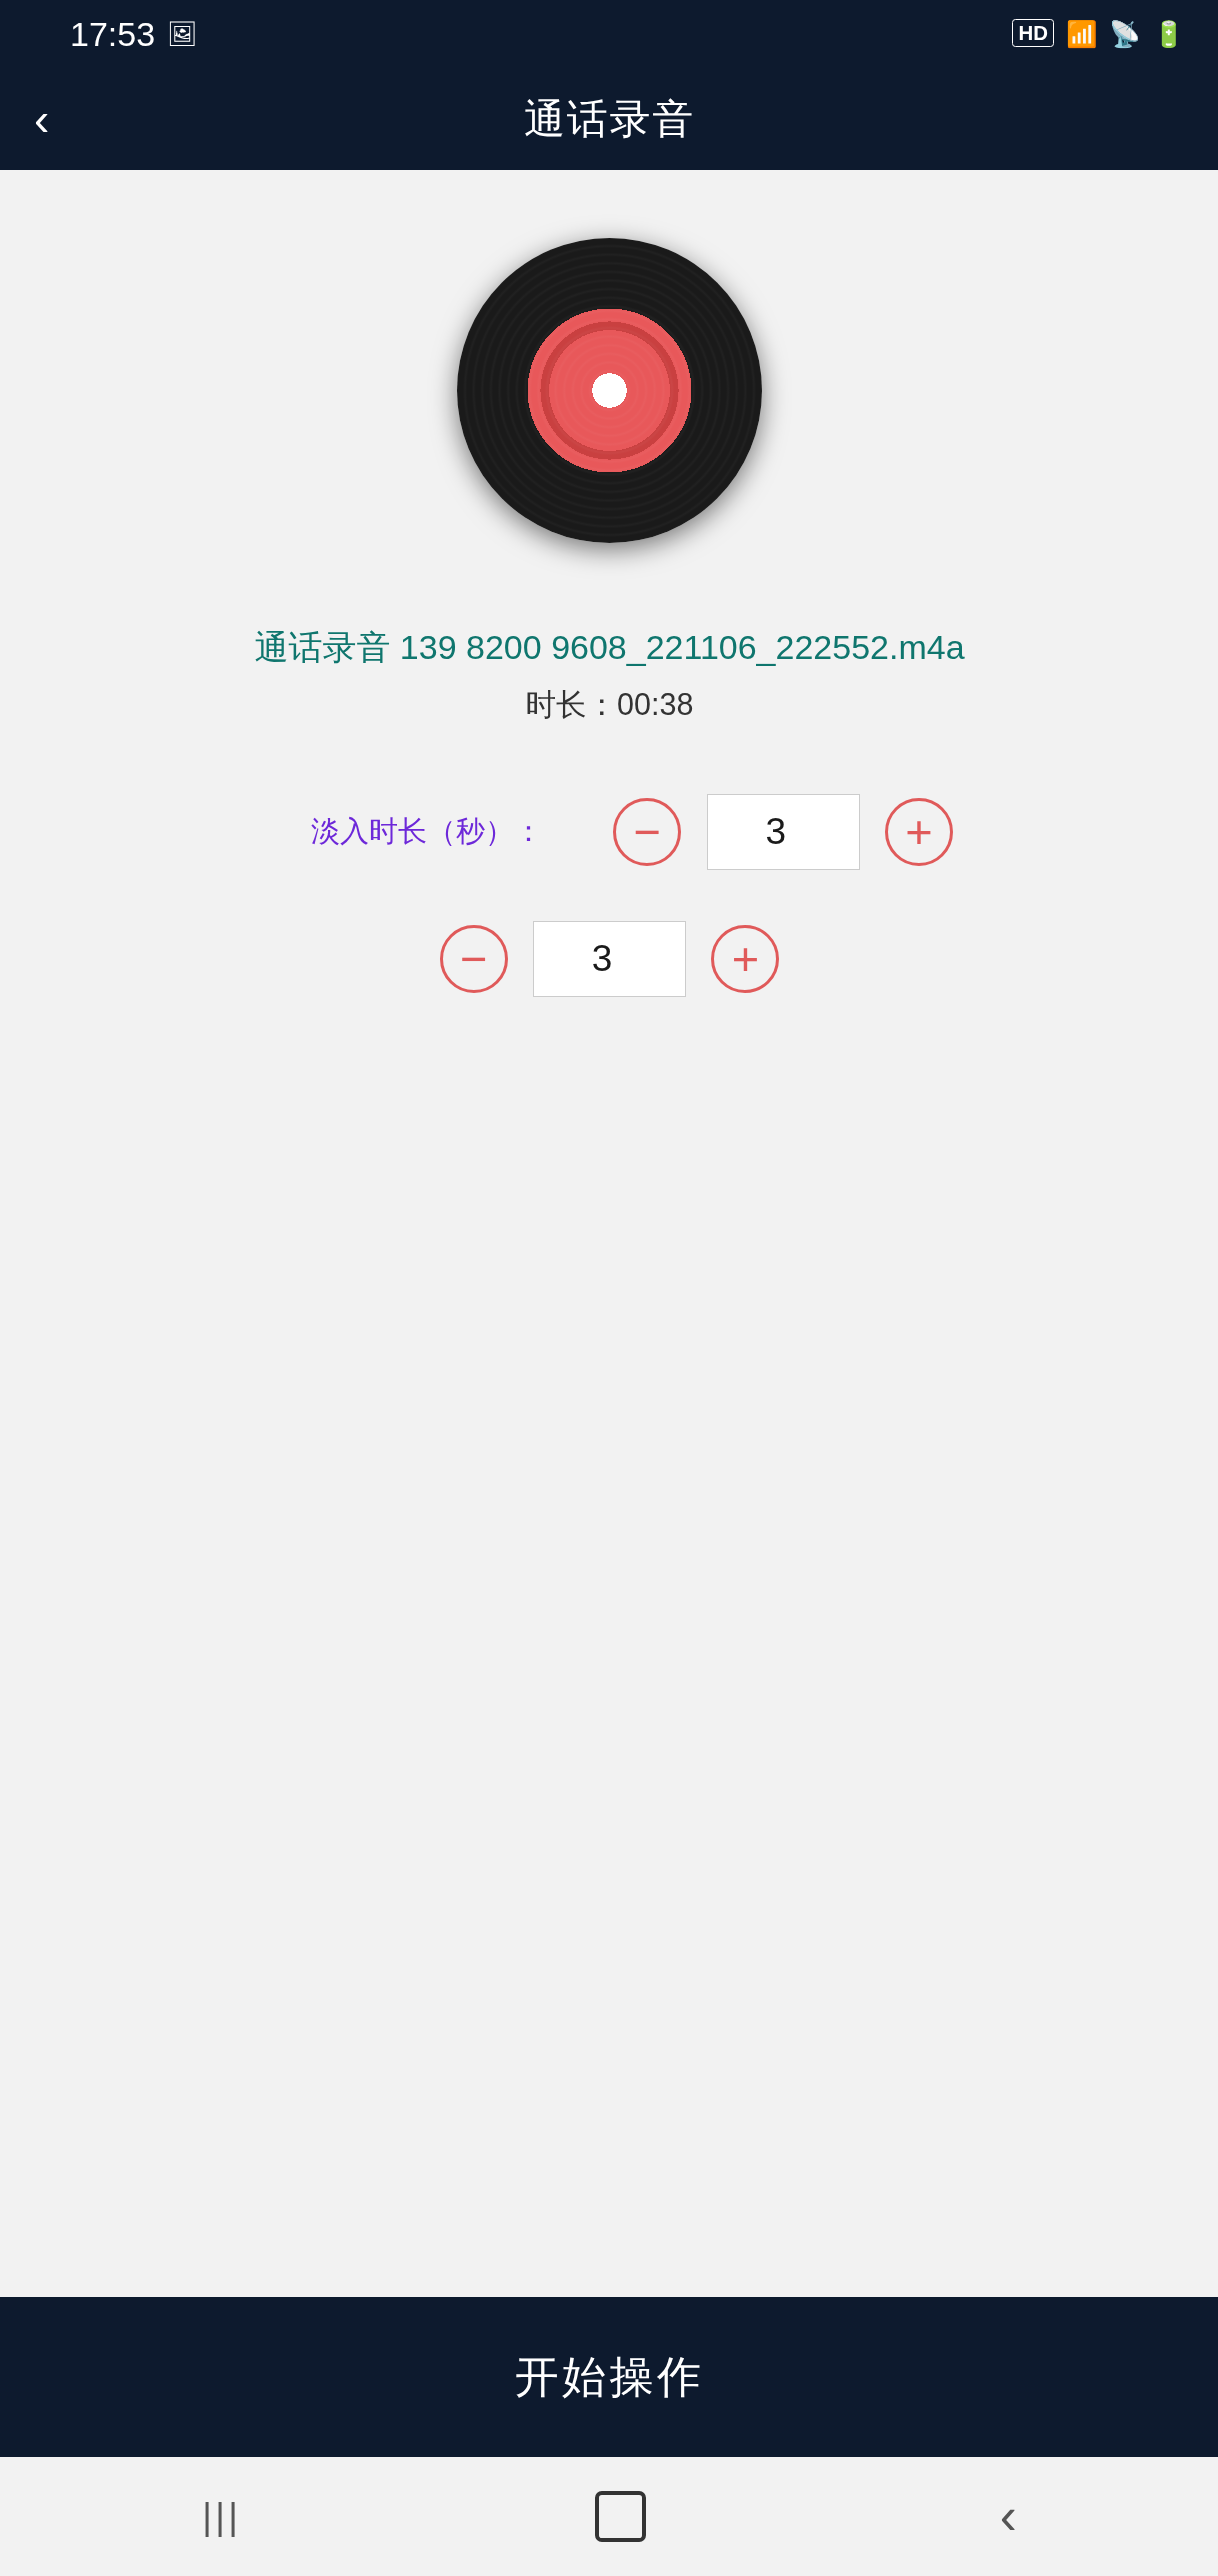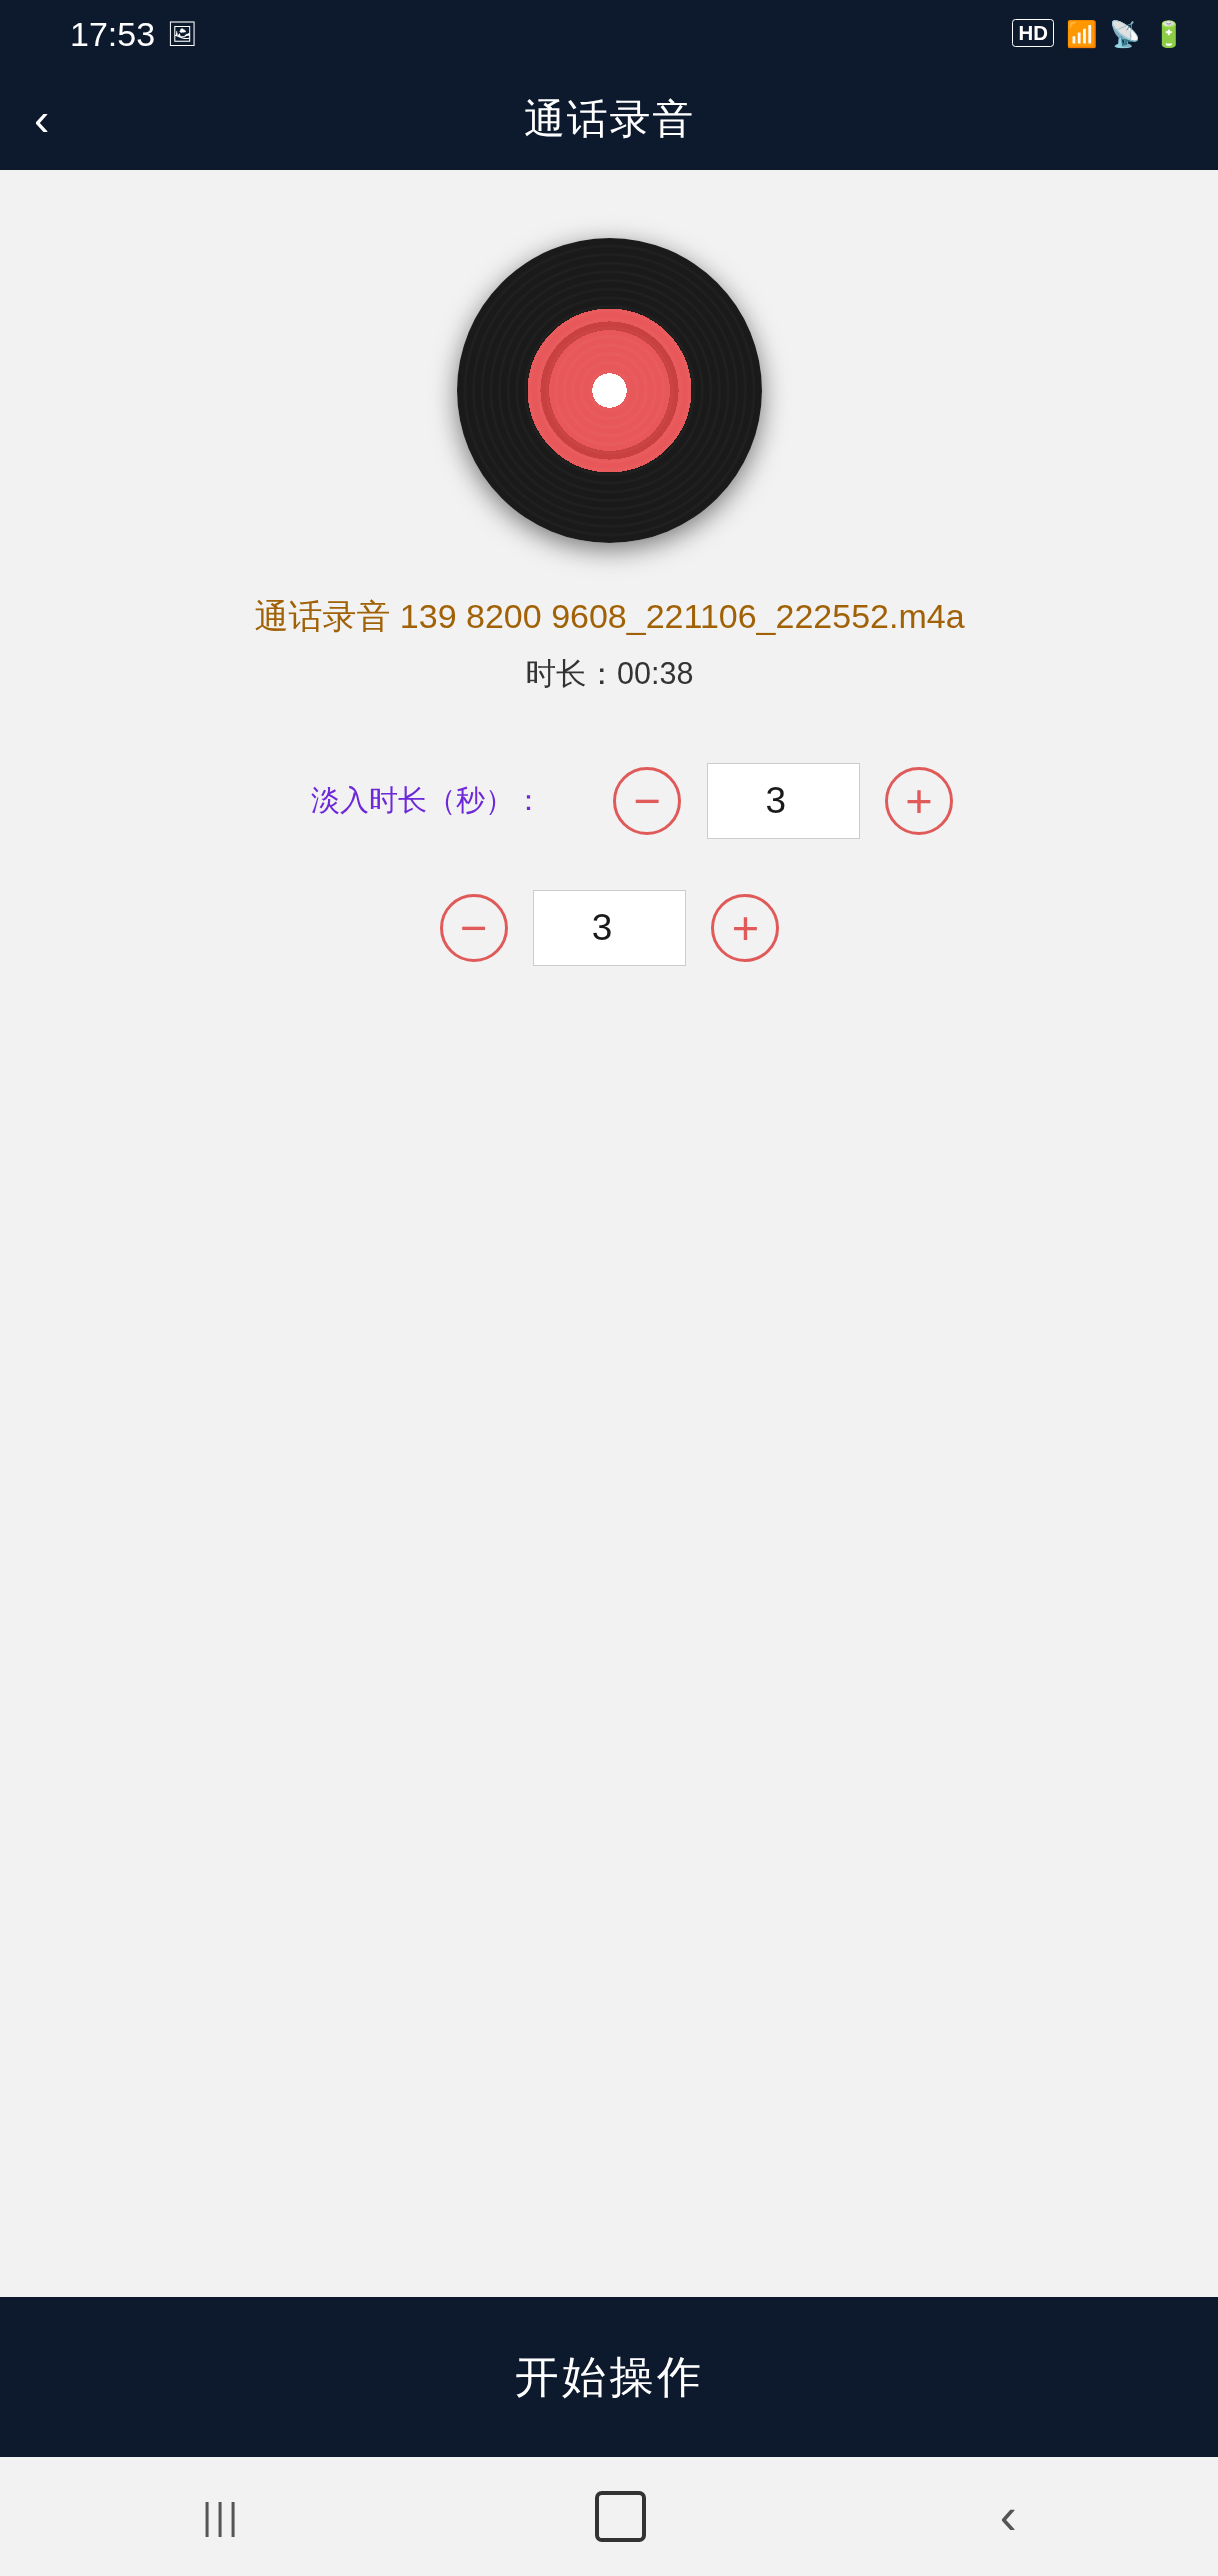--- a/index.html
+++ b/index.html
@@ -177,24 +177,25 @@
         transparent 72%,
         transparent 74%,
         rgba(255,255,255,0.03) 75%,
         transparent 76%
       );
     }
 
     
     .file-name {
       font-size: 34px;
-      color: #a16207;
+      color: #0f766e;
       text-align: center;
       margin-bottom: 13.6px;
       font-weight: 400;
+      margin-top: 31px;
     }
 
     .file-duration {
       font-size: 30.5px;
       color: #333333;
       text-align: center;
       margin-bottom: 68px;
     }
 
     

